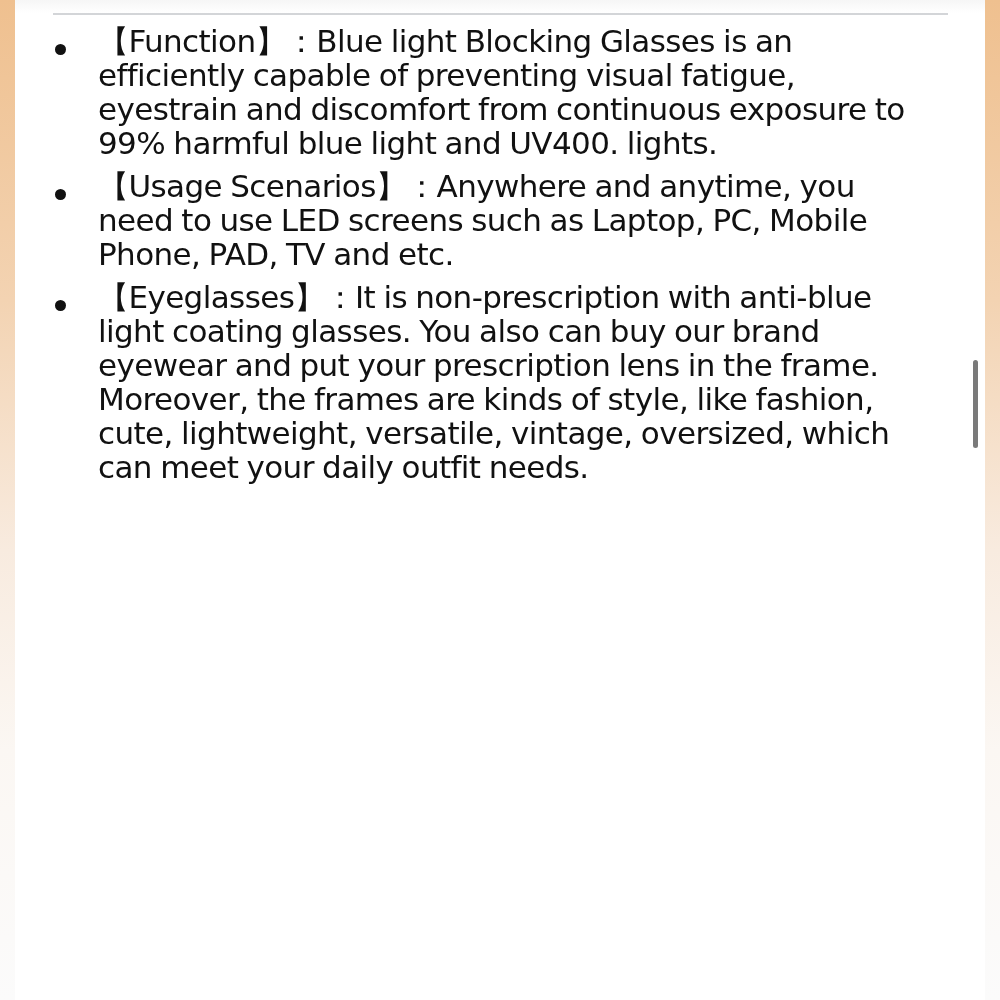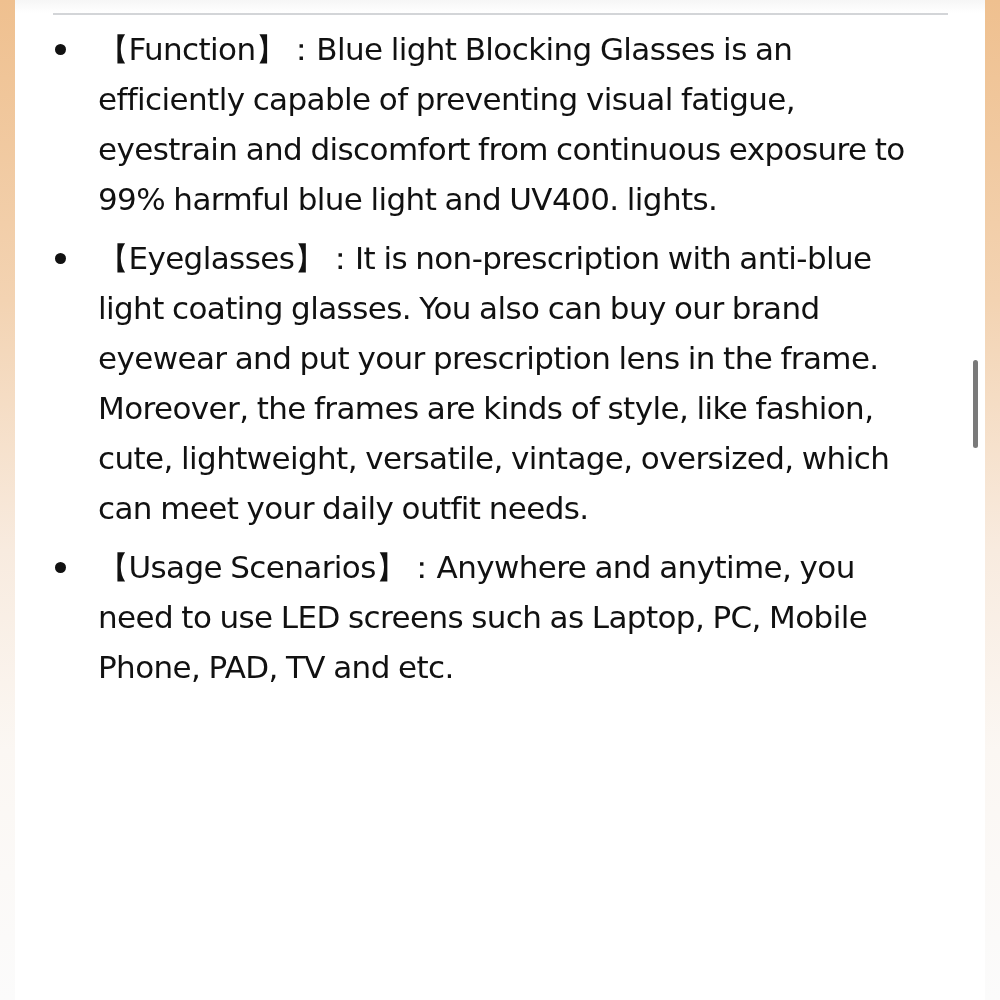--- a/index.html
+++ b/index.html
@@ -51,21 +51,21 @@
     ul.bullets {
       position: absolute;
       left: 0;
       top: 24px;
       margin: 0;
       padding: 0;
       list-style: none;
       width: 900px;
       font-family: "DejaVu Sans", sans-serif;
       font-size: 31px;
-      line-height: 50px;
+      line-height: 34px;
       color: #111111;
       letter-spacing: -0.6px;
       word-spacing: -1px;
     }
     ul.bullets li {
       position: relative;
       padding-left: 83px;
       margin-bottom: 9px;
     }
     .bullet-dot {
@@ -102,23 +102,23 @@
     <div class="top-band"></div>
     <div class="divider"></div>
 
     <ul class="bullets">
       <li>
         <span class="bullet-dot"></span>
         <span class="item-title">【Function】</span><span class="item-sep">：</span><span>Blue light Blocking Glasses is an efficiently capable of preventing visual fatigue, eyestrain and discomfort from continuous exposure to 99% harmful blue light and UV400. lights.</span>
       </li>
       <li>
         <span class="bullet-dot"></span>
-        <span class="item-title">【Eyeglasses】</span><span class="item-sep">：</span><span>It is non-prescription with anti-blue light coating glasses. You also can buy our brand eyewear and put your prescription lens in the frame. Moreover, the frames are kinds of style, like fashion, cute, lightweight, versatile, vintage, oversized, which can meet your daily outfit needs.</span>
+        <span class="item-title">【Usage Scenarios】</span><span class="item-sep">：</span><span>Anywhere and anytime, you need to use LED screens such as Laptop, PC, Mobile Phone, PAD, TV and etc.</span>
       </li>
       <li>
         <span class="bullet-dot"></span>
-        <span class="item-title">【Usage Scenarios】</span><span class="item-sep">：</span><span>Anywhere and anytime, you need to use LED screens such as Laptop, PC, Mobile Phone, PAD, TV and etc.</span>
+        <span class="item-title">【Eyeglasses】</span><span class="item-sep">：</span><span>It is non-prescription with anti-blue light coating glasses. You also can buy our brand eyewear and put your prescription lens in the frame. Moreover, the frames are kinds of style, like fashion, cute, lightweight, versatile, vintage, oversized, which can meet your daily outfit needs.</span>
       </li>
     </ul>
 
     <div class="scrollbar-thumb"></div>
   </div>
 </div>
 
 </body></html>

